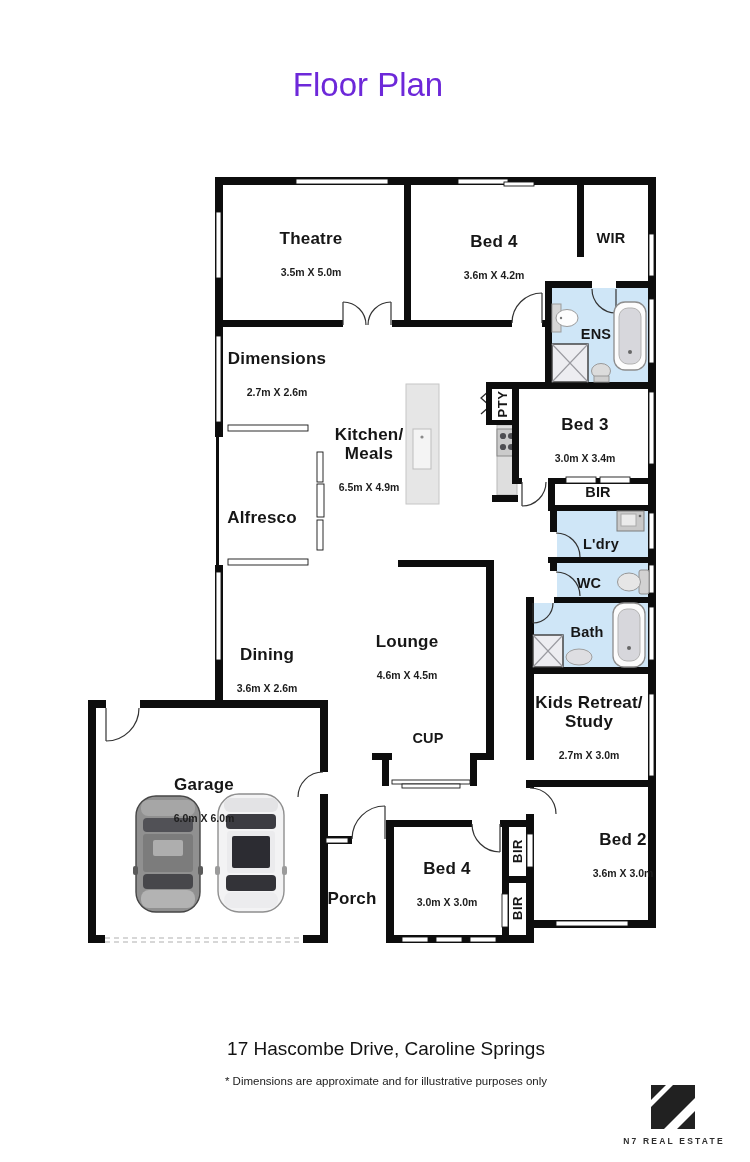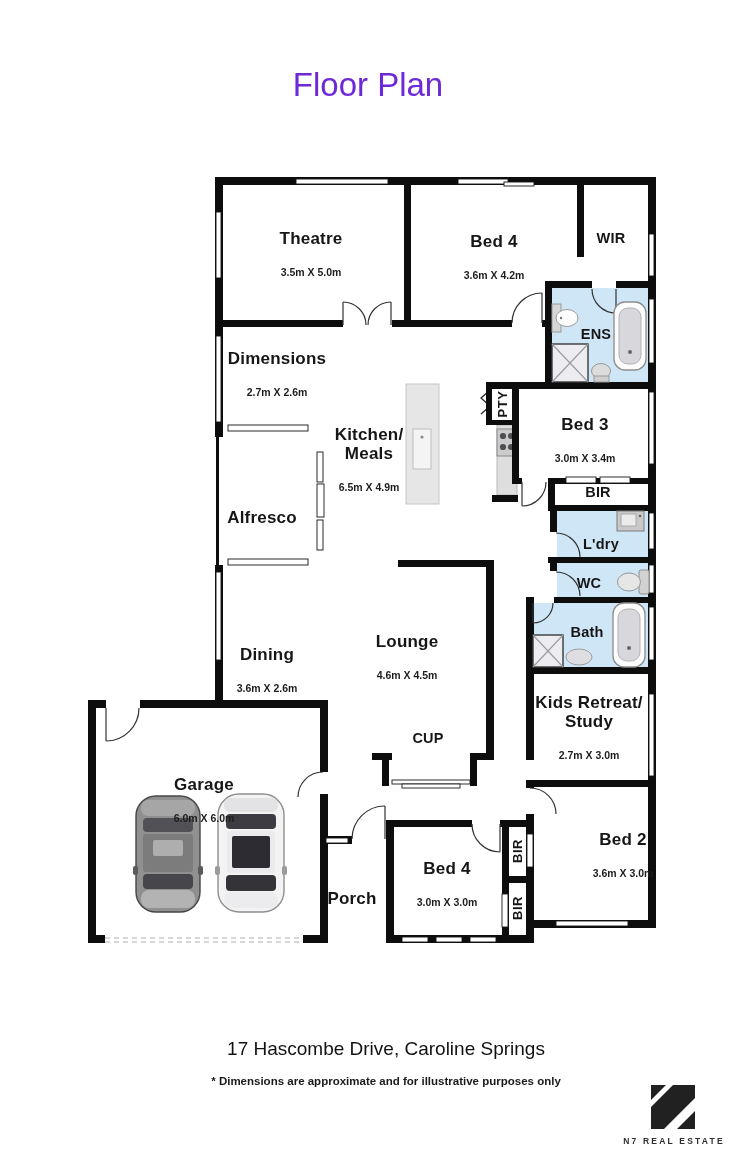--- a/index.html
+++ b/index.html
@@ -13,21 +13,21 @@
   .lbl .rd{font-weight:700;font-size:10.5px;line-height:13px;margin-top:18px;color:#1d1d1d;white-space:nowrap;}
   .lbl.small .rn{font-size:14.5px;line-height:16px;}
   .lbl.vert{transform:translate(-50%,-50%) rotate(-90deg);}
   .lbl.vert .rn{font-size:13px;letter-spacing:.5px;}
   .rd:empty{display:none;}
   #page-title{position:absolute;left:368px;top:85px;transform:translate(-50%,-50%);
     font-size:33px;font-weight:400;color:#6d28d9;white-space:nowrap;z-index:2;}
   #address{position:absolute;left:386px;top:1049px;transform:translate(-50%,-50%);
     font-size:19px;font-weight:400;color:#121212;white-space:nowrap;z-index:2;}
   #disclaimer{position:absolute;left:386px;top:1081px;transform:translate(-50%,-50%);
-    font-size:11.5px;font-weight:700;color:#1a1a1a;white-space:nowrap;z-index:2;}
+    font-size:11.5px;font-weight:400;color:#1a1a1a;white-space:nowrap;z-index:2;}
   #brand{position:absolute;left:651px;top:1085px;z-index:2;}
   #brand-name{position:absolute;left:674px;top:1136px;transform:translateX(-50%);
     font-size:8.5px;font-weight:700;letter-spacing:2.2px;color:#2e2e2e;white-space:nowrap;z-index:2;text-align:center;}
 </style>
 </head>
 <body>
 
 <div id="page-title">Floor Plan</div>
 
 <svg id="plan-svg" width="750" height="1162" viewBox="0 0 750 1162" xmlns="http://www.w3.org/2000/svg">

